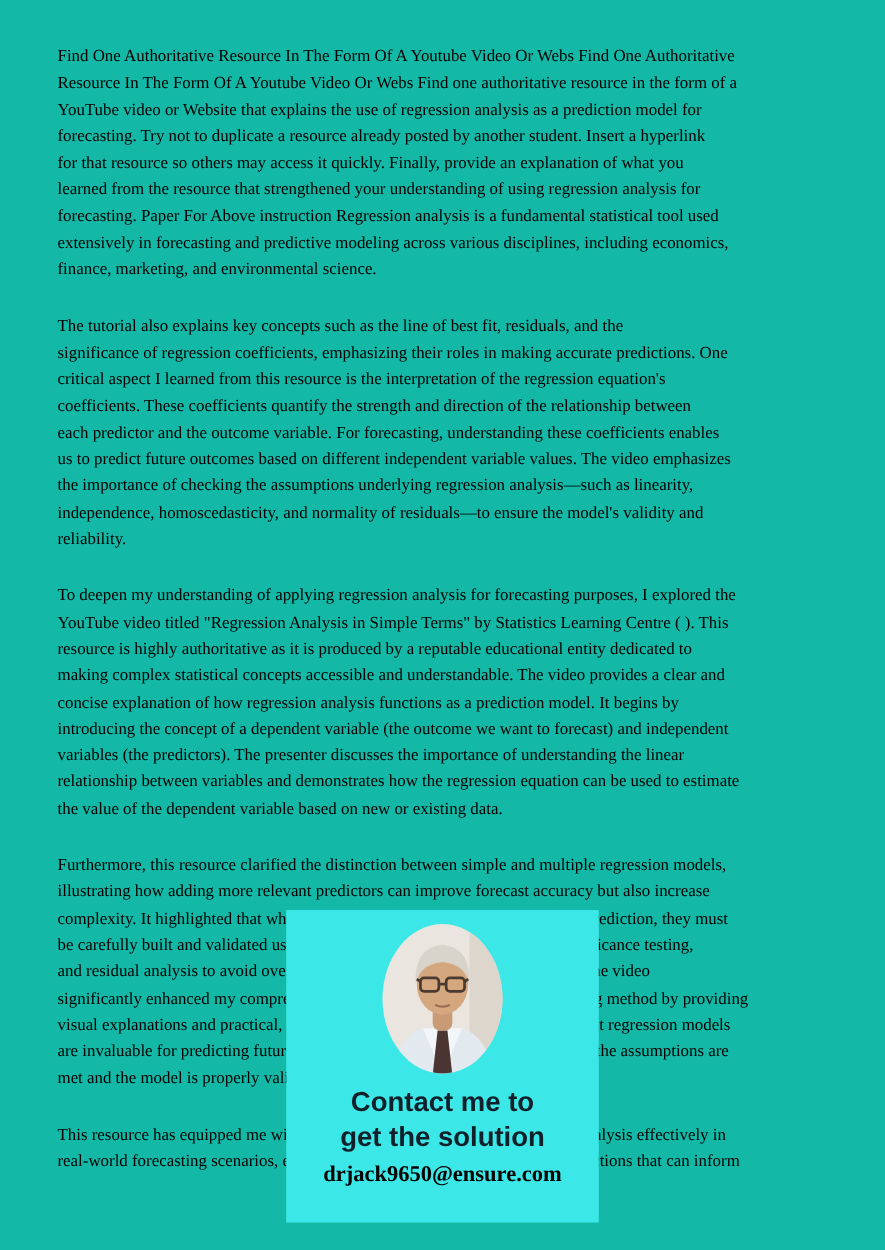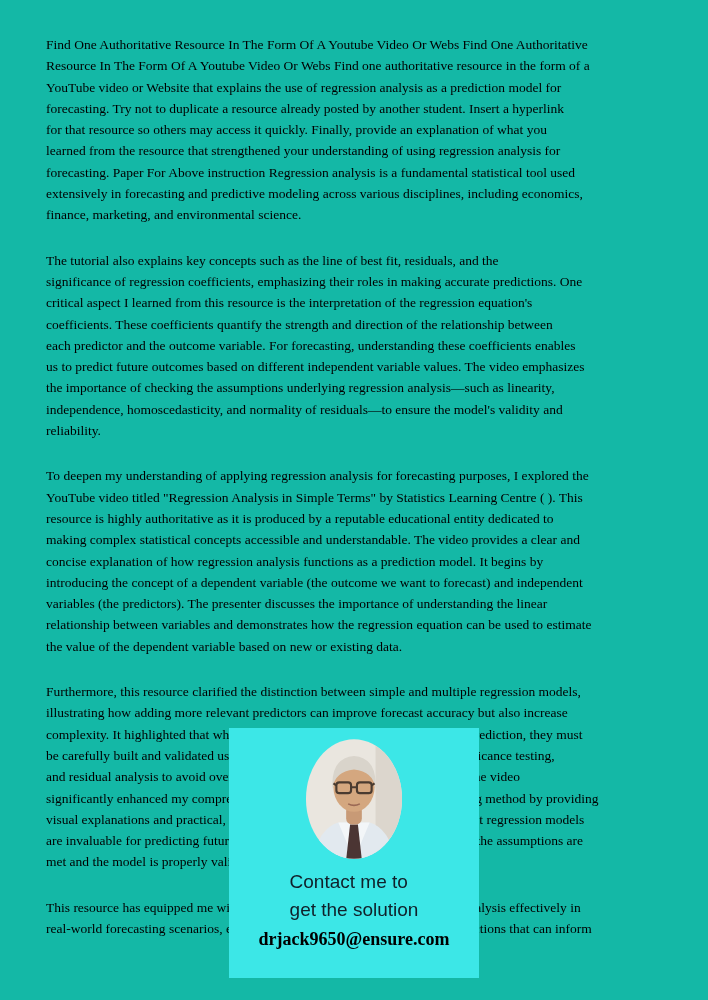--- a/index.html
+++ b/index.html
@@ -42,25 +42,25 @@
   }
   .photo {
     margin-top: 10px;
     width: 98px;
     height: 122px;
     line-height: 0;
   }
   .headline {
     margin-top: 8px;
     font-family: "Liberation Sans", sans-serif;
-    font-weight: 400;
-    font-size: 19px;
+    font-weight: 700;
+    font-size: 22px;
     line-height: 28px;
     color: #10202a;
-    text-align: left;
+    text-align: center;
   }
   .email {
     margin-top: 5px;
     font-family: "Liberation Serif", serif;
     font-weight: 700;
     font-size: 18px;
     color: #000000;
     text-align: center;
   }
 </style>

